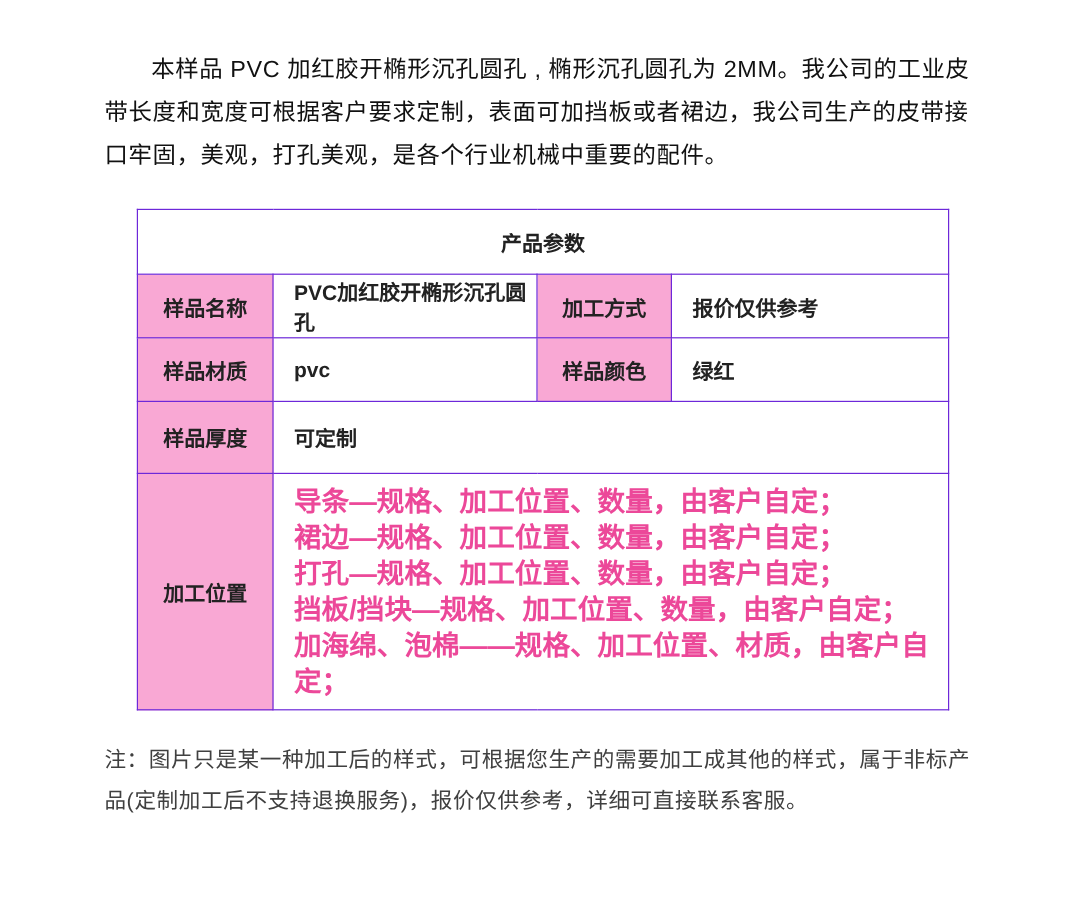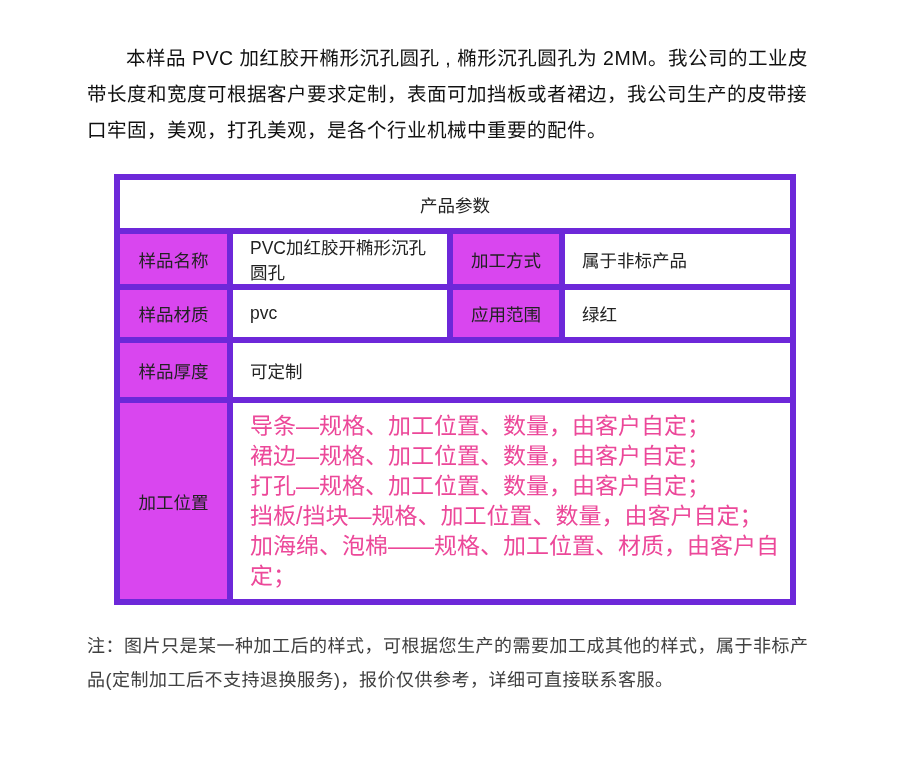--- a/index.html
+++ b/index.html
@@ -28,35 +28,35 @@
     margin-left: 27px;
     width: 676px;
     border-collapse: collapse;
     table-layout: fixed;
   }
   table.params col.c1 { width: 113px; }
   table.params col.c2 { width: 220px; }
   table.params col.c3 { width: 112px; }
   table.params col.c4 { width: 231px; }
   table.params th, table.params td {
-    border: 6px solid #6d28d9;
-    font-weight: normal;
+    border: 1px solid #6d28d9;
+    font-weight: bold;
     font-size: 17.5px;
     color: #222222;
     vertical-align: middle;
   }
   .table-title {
     height: 54px;
     text-align: center;
     font-size: 23px;
     font-weight: bold;
     color: #111111;
   }
   td.label {
-    background: #d946ef;
+    background: #f9a8d4;
     text-align: center;
     color: #333333;
   }
   td.value {
     background: #ffffff;
     text-align: left;
     padding-left: 17px;
     padding-right: 8px;
   }
   tr.r-std td { height: 53px; }
@@ -94,27 +94,27 @@
     </colgroup>
     <tbody>
       <tr>
         <th class="table-title" colspan="4">产品参数</th>
       </tr>
 
       <tr class="r-std">
         <td class="label">样品名称</td>
         <td class="value">PVC加红胶开椭形沉孔圆孔</td>
         <td class="label">加工方式</td>
-        <td class="value">属于非标产品</td>
+        <td class="value">报价仅供参考</td>
       </tr>
 
       <tr class="r-std">
         <td class="label">样品材质</td>
         <td class="value">pvc</td>
-        <td class="label">应用范围</td>
+        <td class="label">样品颜色</td>
         <td class="value">绿红</td>
       </tr>
 
       <tr class="r-thick">
         <td class="label">样品厚度</td>
         <td class="value" colspan="3">可定制</td>
       </tr>
 
 
       <tr class="r-special">

